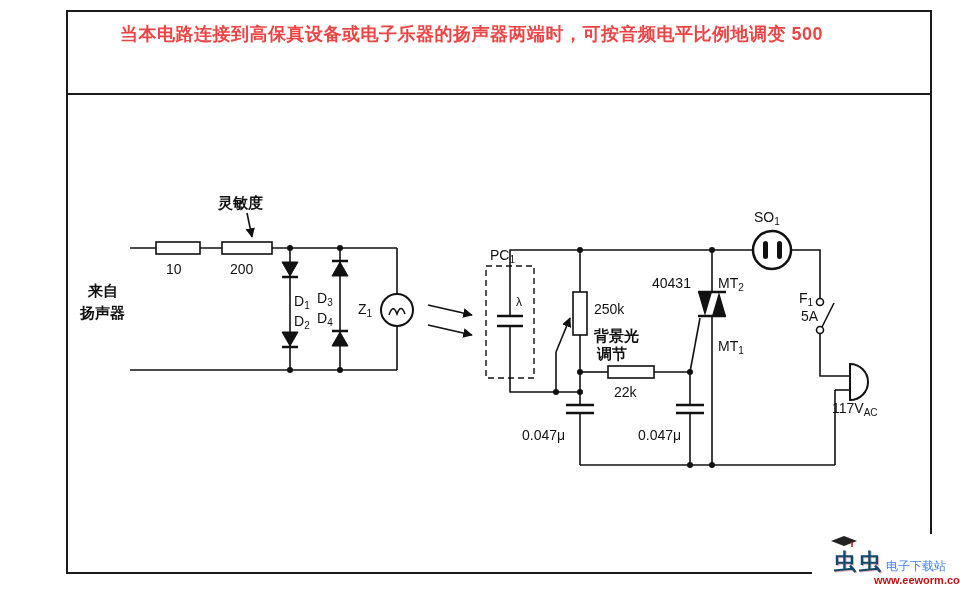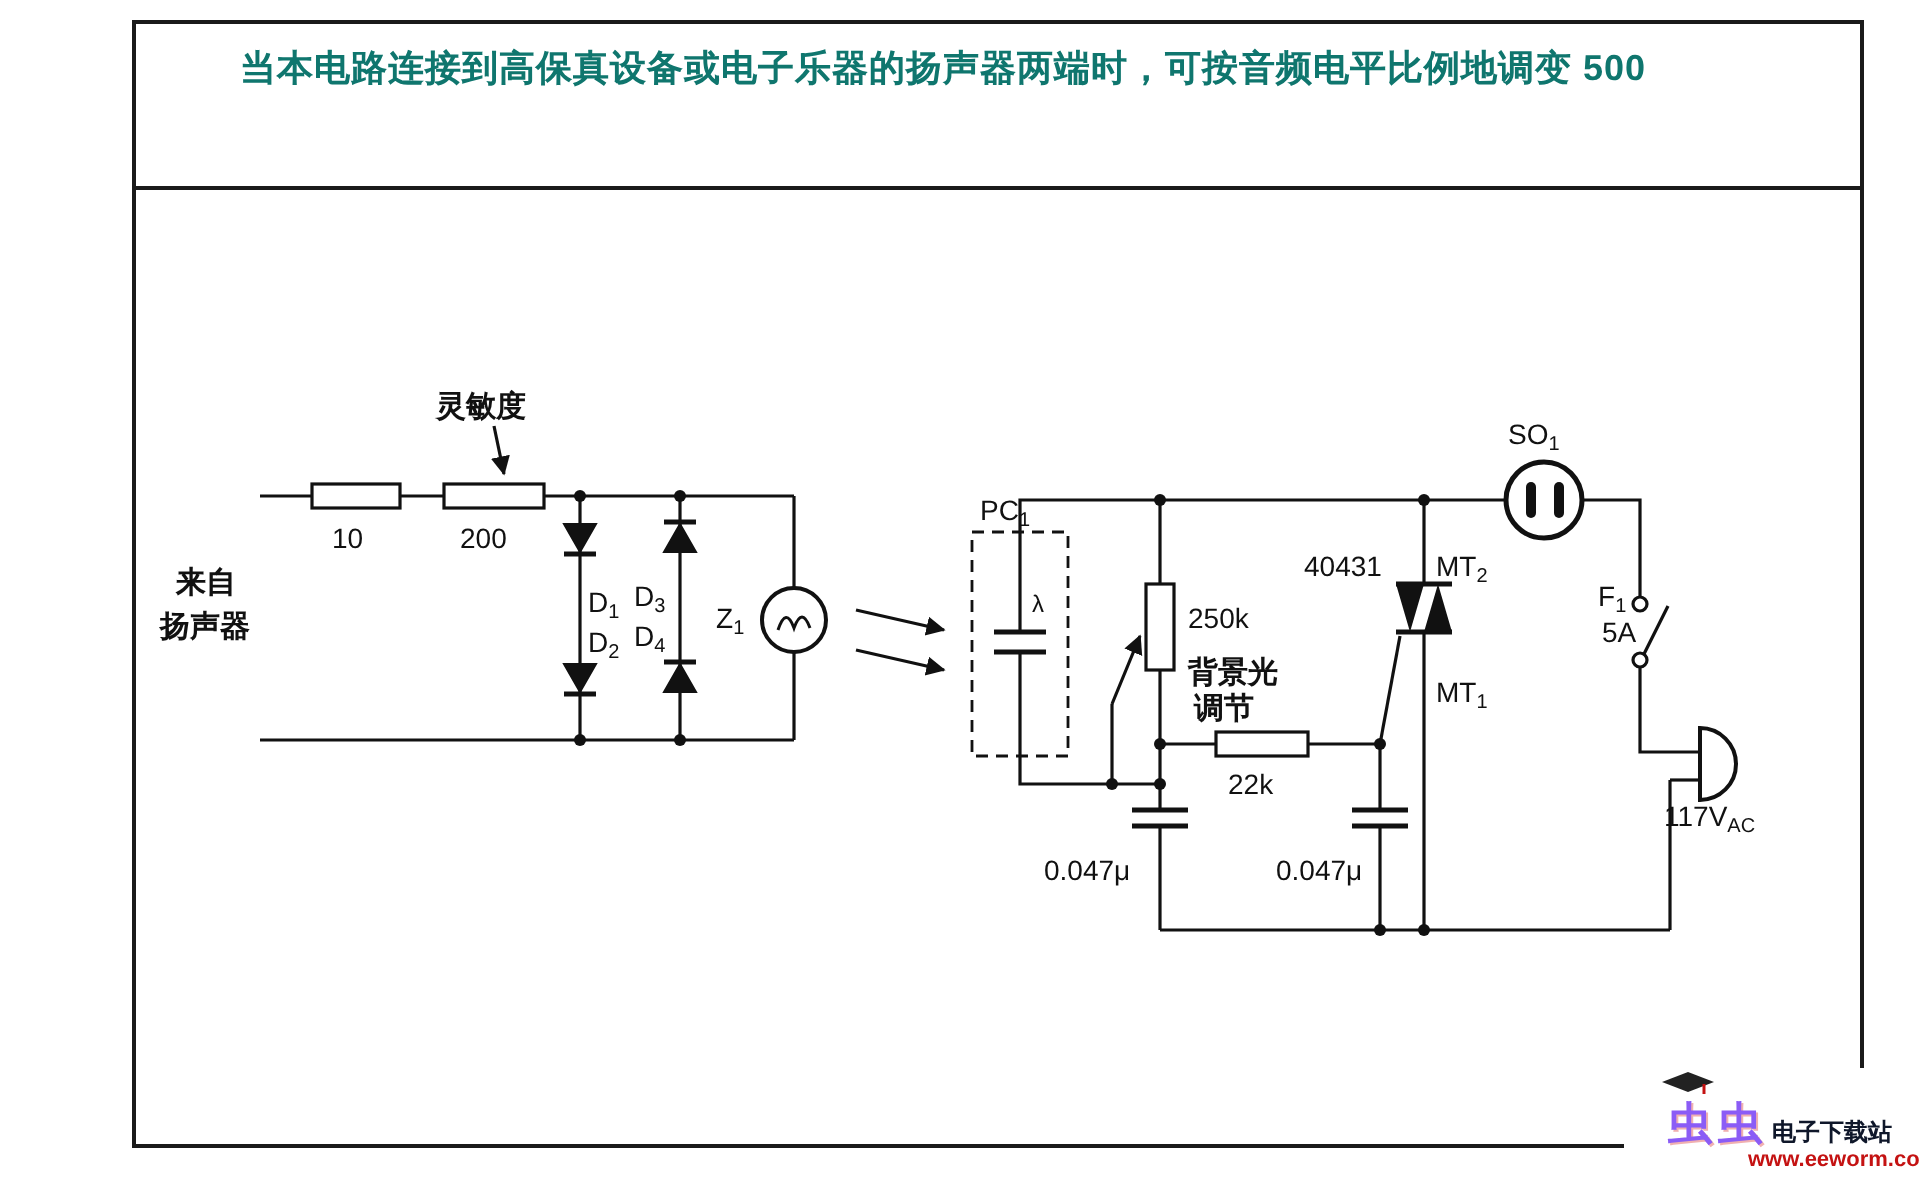--- a/index.html
+++ b/index.html
@@ -1,34 +1,34 @@
 <!DOCTYPE html>
 <html><head>
 <meta charset="utf-8">
 <style>
   html,body{margin:0;padding:0;background:#fff;}
   .page{position:relative;width:960px;height:590px;background:#fff;overflow:hidden;
         font-family:"Liberation Sans",sans-serif;color:#111;}
   .frame{position:absolute;left:66px;top:10px;width:862px;height:560px;border:2px solid #1a1a1a;}
   .intro{position:absolute;left:84px;top:19px;width:832px;margin:0;font-size:18px;font-weight:700;
-         line-height:31px;letter-spacing:.5px;color:#0f766e;}
+         line-height:31px;letter-spacing:.5px;color:#ef4444;}
   .intro .l1{display:inline-block;padding-left:2em;}
   .rule{position:absolute;left:66px;top:93px;width:864px;border-top:2px solid #1a1a1a;height:0;}
   svg.schematic{position:absolute;left:0;top:0;}
   .schematic text{font-family:"Liberation Sans",sans-serif;fill:#111;}
   .lbl{font-size:14px;}
   .lbl-cn{font-size:15px;font-weight:700;}
   .sub{font-size:10px;}
   .watermark{position:absolute;left:398px;top:282px;font-size:28px;color:#c6c6c6;
              letter-spacing:1px;font-weight:400;pointer-events:none;}
   .footer{position:absolute;left:812px;top:534px;width:148px;height:54px;background:#fff;z-index:4;}
   .cap{position:absolute;left:18px;top:1px;}
-  .brand{position:absolute;left:22px;top:13px;font-size:22px;font-weight:900;color:#8b5cf6;
+  .brand{position:absolute;left:22px;top:13px;font-size:22px;font-weight:900;color:#0c4a6e;
          letter-spacing:3px;text-shadow:1px 1px 0 #f0b0b0;}
-  .site-name{position:absolute;left:74px;top:24px;font-size:12px;font-weight:700;color:#0f172a;}
+  .site-name{position:absolute;left:74px;top:24px;font-size:12px;font-weight:400;color:#3b82f6;}
   .site-url{position:absolute;left:62px;top:40px;font-size:11px;font-weight:700;color:#c41212;}
 </style>
 </head>
 <body>
 
 <div class="page">
 
   <div class="frame"></div>
 
   <p class="intro"><span class="l1">当本电路连接到高保真设备或电子乐器的扬声器两端时，可按音频电平比例地调变 500</span><br></p>

